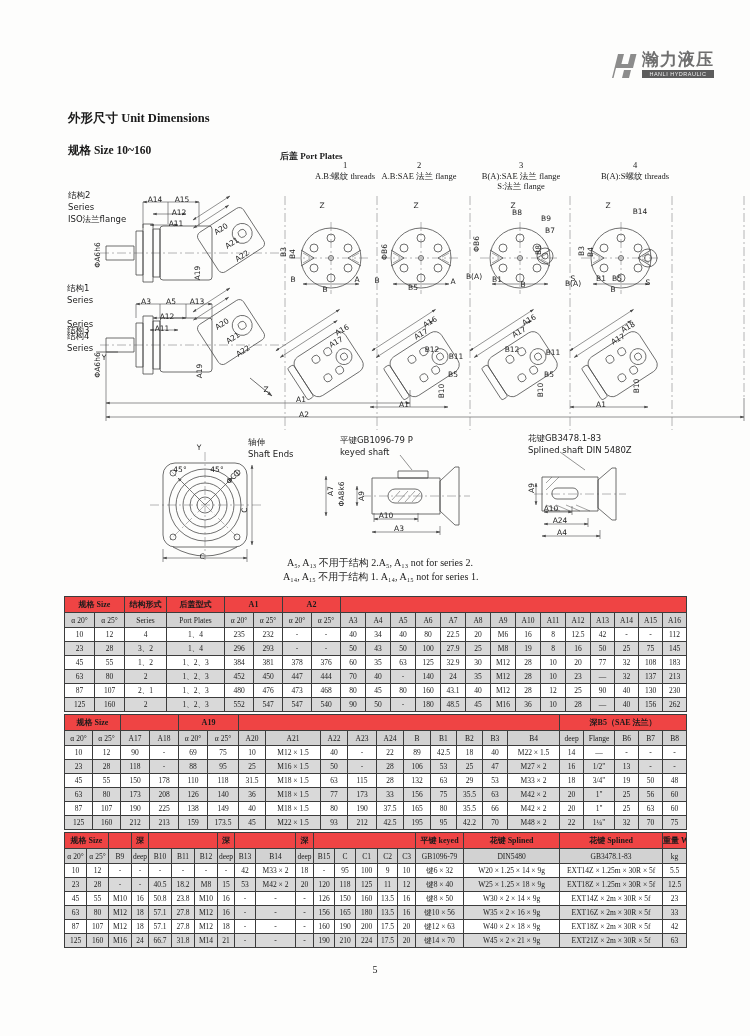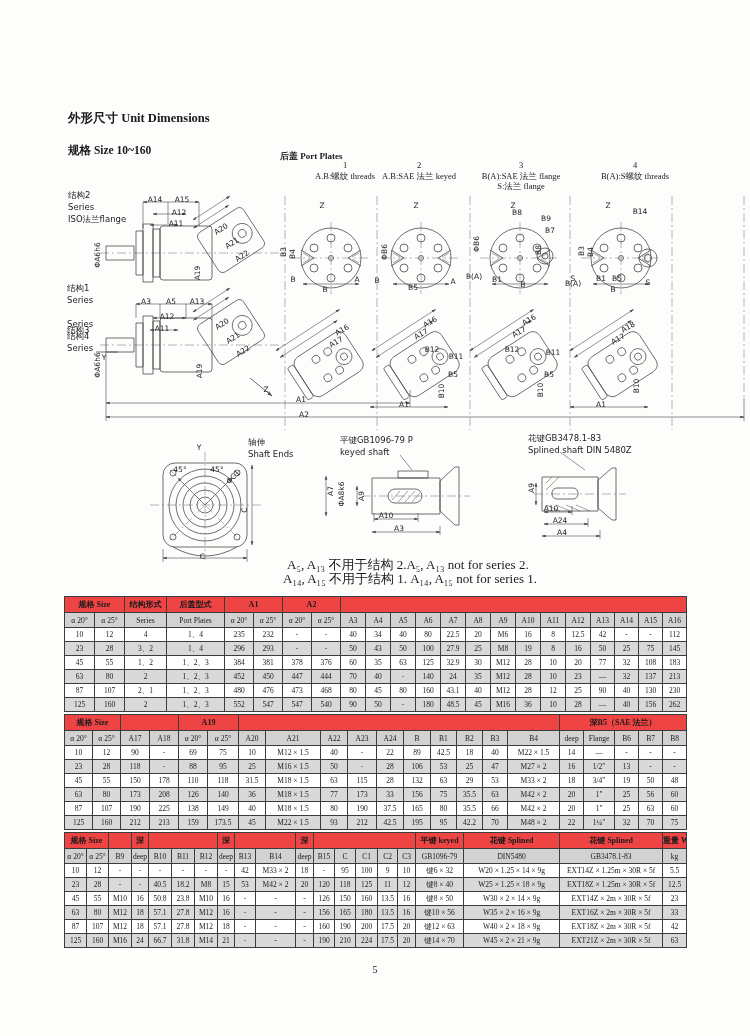--- a/index.html
+++ b/index.html
@@ -22,53 +22,63 @@
   
   #art{position:absolute;left:0;top:0;width:750px;height:1036px;}
   #art *{vector-effect:non-scaling-stroke;}
   .ln{stroke:#4a4a4a;stroke-width:.8;fill:none;}
   .cl{stroke:#7a7a7a;stroke-width:.55;fill:none;stroke-dasharray:9 3 2 3;}
   .dl{stroke:#4a4a4a;stroke-width:.6;fill:none;}
   .ht{stroke:#4a4a4a;stroke-width:.5;fill:none;}
   #dim-labels{position:absolute;left:0;top:0;width:750px;height:1036px;pointer-events:none;}
   .dim{position:absolute;font:7.5px "DejaVu Sans",sans-serif;color:#222;white-space:nowrap;}
   .dtext{position:absolute;font:8.5px "DejaVu Sans",sans-serif;color:#222;white-space:nowrap;}
-  .note{position:absolute;font-size:13px;white-space:nowrap;}
+  .note{position:absolute;font-size:10px;white-space:nowrap;}
   .n1{left:287px;top:556px;}
   .n2{left:283px;top:570px;}
   
   .tables{position:absolute;left:64px;top:596px;width:622px;}
   table{border-collapse:collapse;table-layout:fixed;width:622px;margin:0 0 2px 0;
         font-size:7.5px;text-align:center;}
   th,td{border:1px solid #3c3c3c;padding:0;height:13px;overflow:hidden;white-space:nowrap;}
   thead tr.grp th{background:#ef4444;font-weight:bold;height:15px;font-size:8px;}
   thead tr.col th{background:#d2d2d2;font-weight:normal;height:14px;}
   tbody tr:nth-child(even) td{background:#d9d9d9;}
   tbody tr:nth-child(odd) td{background:#fff;}
   
   .pageno{position:absolute;left:0;right:0;top:964px;text-align:center;font-size:10px;}
 </style>
 </head>
 <body>
 
 <div class="page">
 
+  <div class="logo">
+    <svg class="glyph" viewBox="0 0 30 34">
+      <path d="M4,28 L10,4 L16,4 L13.4,14 L20,14 L22.5,4 L28.5,4 L25,18 L8,18 L5.5,28 Z" fill="#8c8c8c"></path>
+      <path d="M16,20 L23,20 L21,28 L14,28 Z" fill="#8c8c8c"></path>
+    </svg>
+    <div>
+      <span class="brand">瀚力液压</span>
+      <span class="tag">HANLI HYDRAULIC</span>
+    </div>
+  </div>
 
   <div class="title">外形尺寸 Unit Dimensions</div>
   <div class="subtitle">规格 Size 10~160</div>
 
   <div class="pp-head">
     <div class="pp-title">后盖 Port Plates</div>
     <div class="pp-opt" style="left:6px;">
       <span class="num">1</span>
       <span>A.B:螺纹 threads</span>
     </div>
     <div class="pp-opt" style="left:80px;">
       <span class="num">2</span>
-      <span>A.B:SAE 法兰 keyed</span>
+      <span>A.B:SAE 法兰 flange</span>
     </div>
     <div class="pp-opt" style="left:182px;">
       <span class="num">3</span>
       <span>B(A):SAE 法兰 flange</span><br>
       <span>S:法兰 flange</span>
     </div>
     <div class="pp-opt" style="left:296px;">
       <span class="num">4</span>
       <span>B(A):S螺纹 threads</span>
     </div>

